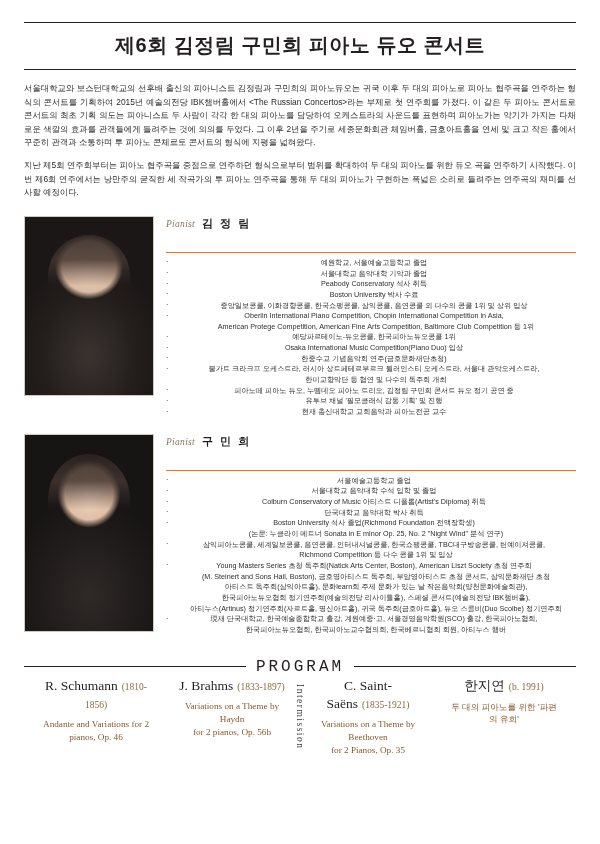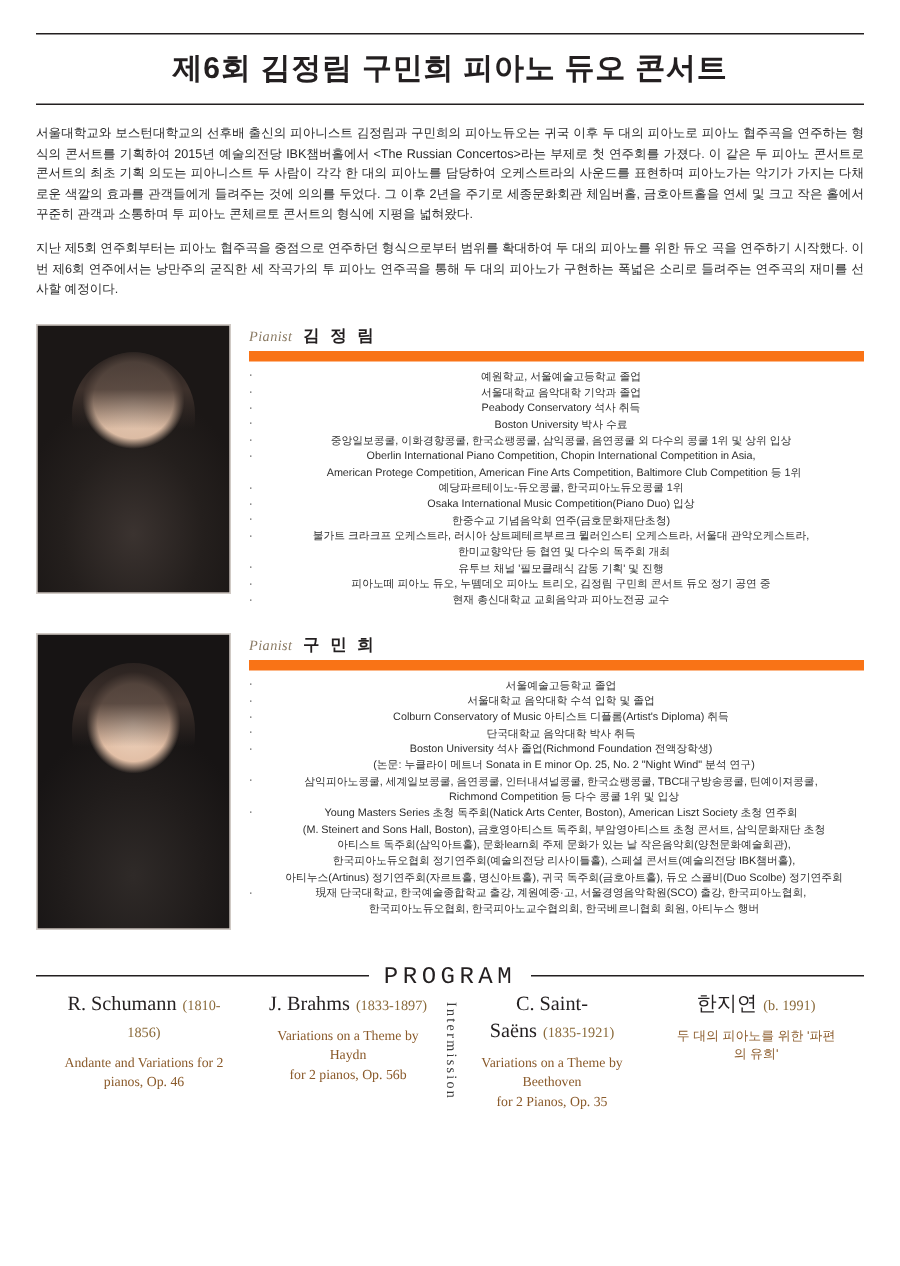--- a/index.html
+++ b/index.html
@@ -94,22 +94,22 @@
   }
 
   .bio {
     flex: 1;
     padding-left: 12px;
   }
   .bio-head {
     display: flex;
     align-items: baseline;
     gap: 7px;
-    border-bottom: 7px solid #f97316;
-    padding-bottom: 3px;
+    border-bottom: 1px solid #f97316;
+    padding-bottom: 21px;
     margin-bottom: 5px;
   }
   .bio-role {
     font-family: "Liberation Serif", serif;
     font-style: italic;
     font-size: 9.5px;
     color: #8a7a63;
     letter-spacing: 0.3px;
   }
   .bio-name {
@@ -255,22 +255,22 @@
         <li>Peabody Conservatory 석사 취득</li>
         <li>Boston University 박사 수료</li>
         <li>중앙일보콩쿨, 이화경향콩쿨, 한국쇼팽콩쿨, 삼익콩쿨, 음연콩쿨 외 다수의 콩쿨 1위 및 상위 입상</li>
         <li>Oberlin International Piano Competition, Chopin International Competition in Asia,</li>
         <li class="sub">American Protege Competition, American Fine Arts Competition, Baltimore Club Competition 등 1위</li>
         <li>예당파르테이노-듀오콩쿨, 한국피아노듀오콩쿨 1위</li>
         <li>Osaka International Music Competition(Piano Duo) 입상</li>
         <li>한중수교 기념음악회 연주(금호문화재단초청)</li>
         <li>불가트 크라크프 오케스트라, 러시아 상트페테르부르크 뮐러인스티 오케스트라, 서울대 관악오케스트라,</li>
         <li class="sub">한미교향악단 등 협연 및 다수의 독주회 개최</li>
+        <li>피아노떼 피아노 듀오, 누뗌데오 피아노 트리오, 김정림 구민희 콘서트 듀오 정기 공연 중</li>
         <li>유투브 채널 '필모클래식 감동 기획' 및 진행</li>
-        <li>피아노떼 피아노 듀오, 누뗌데오 피아노 트리오, 김정림 구민희 콘서트 듀오 정기 공연 중</li>
         <li>현재 총신대학교 교회음악과 피아노전공 교수</li>
       </ul>
     </div>
   </div>
 
   <div class="performer">
     <div class="photo second">
       <div class="photo-inner"></div>
     </div>
     <div class="bio">

